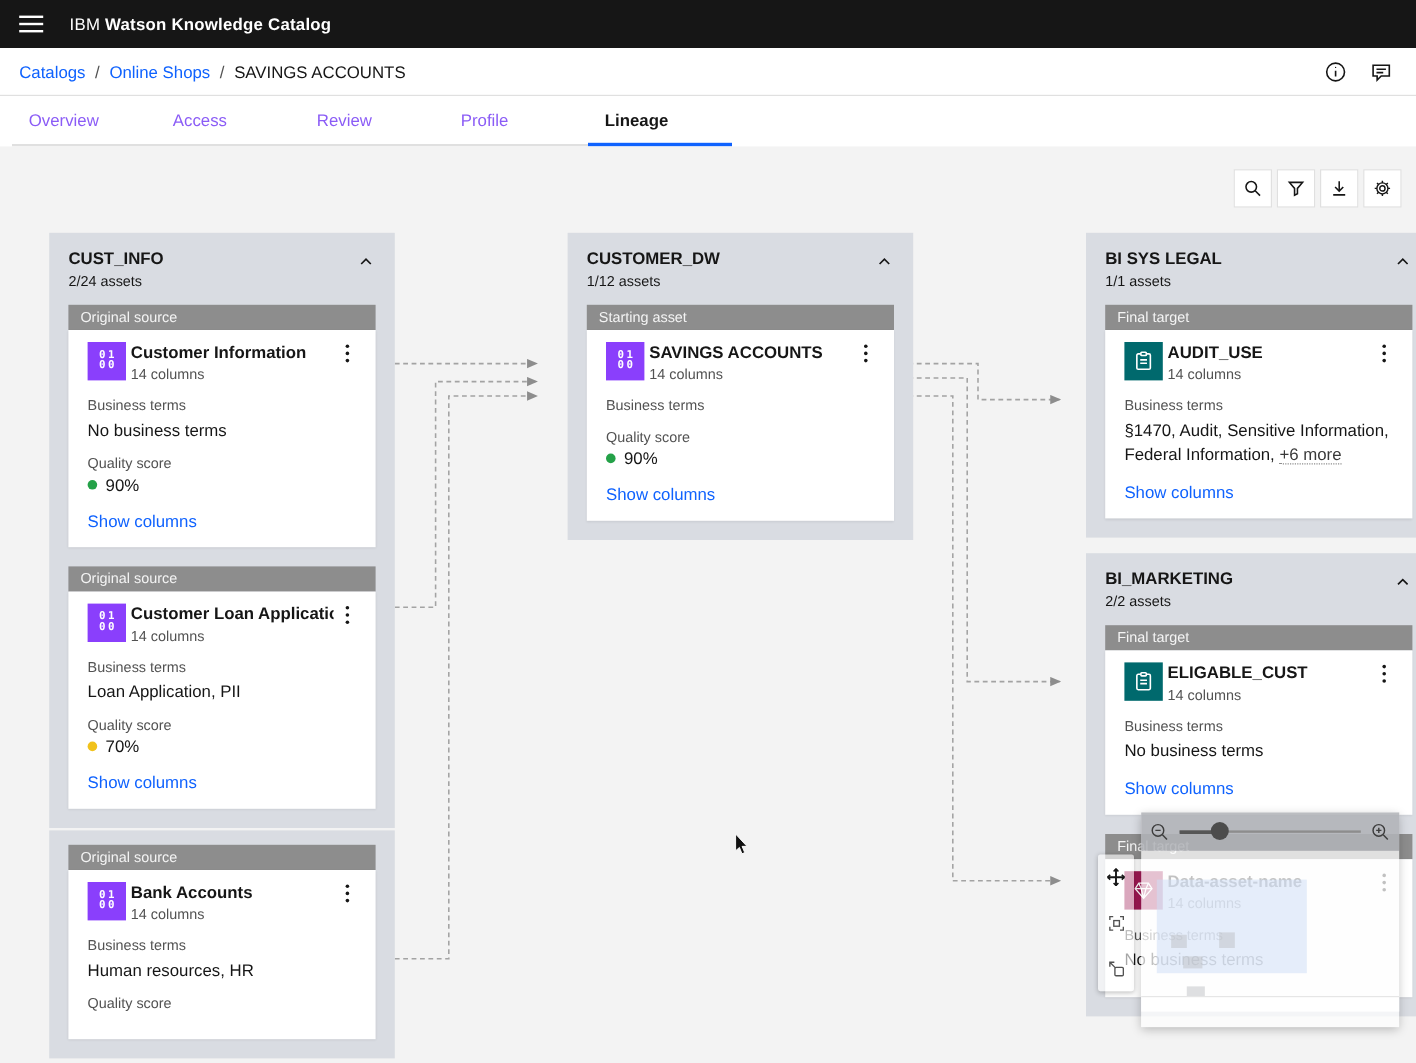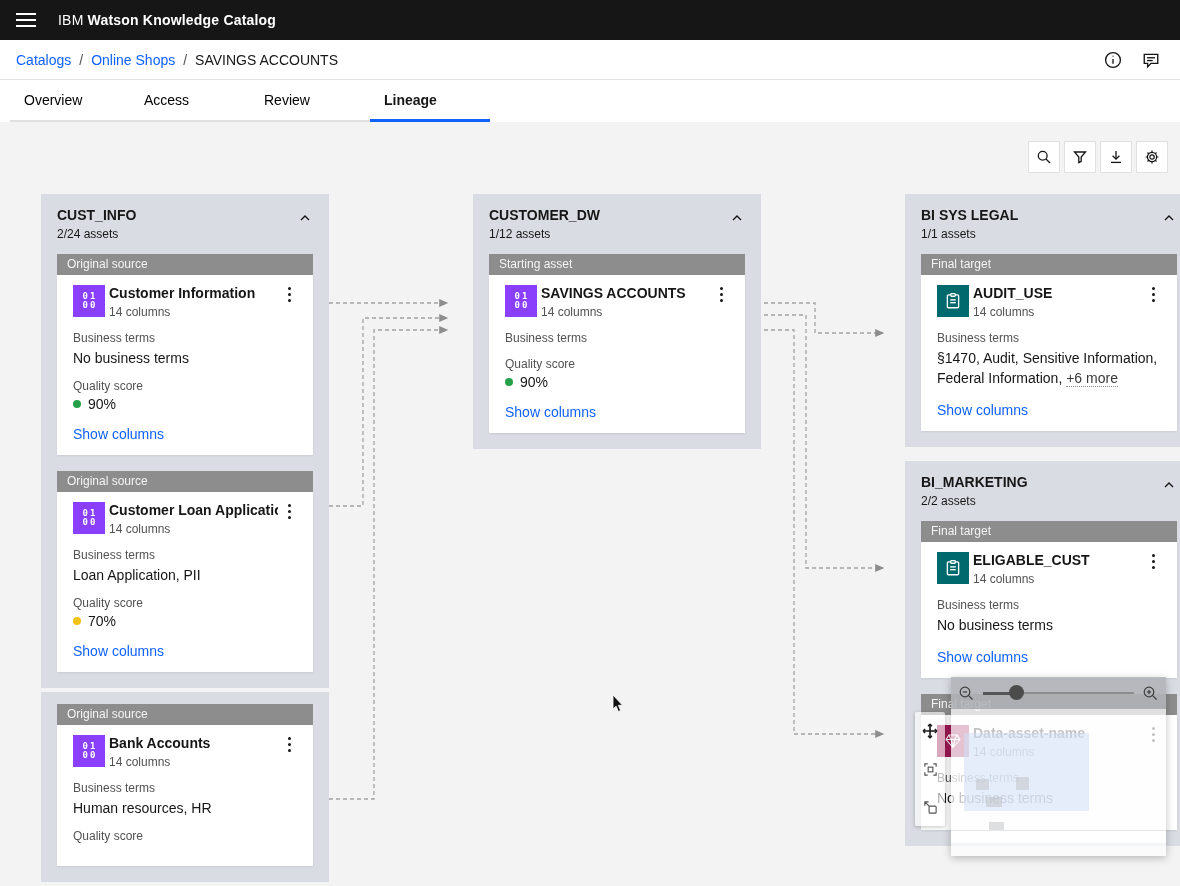--- a/index.html
+++ b/index.html
@@ -17,21 +17,21 @@
   .crumb-row { height:40px; background:#fff; border-bottom:1px solid #e0e0e0; display:flex; align-items:center; padding:0 16px; }
   .crumbs { display:flex; align-items:center; gap:8px; font-size:14px; }
   .crumb-link { color:#0f62fe; cursor:pointer; text-decoration:none; }
   .crumb-sep { color:#525252; }
   .crumb-current { color:#161616; }
   .crumb-actions { margin-left:auto; display:flex; align-items:center; gap:20px; padding-right:4px; }
   .hdr-ic { width:18px; height:18px; display:block; cursor:pointer; }
 
   
   .tab-row { height:42px; background:#fff; display:flex; align-items:stretch; padding-left:10px; }
-  .tab { width:120px; display:flex; align-items:center; padding-left:14px; font-size:14px; color:#000000;
+  .tab { width:120px; display:flex; align-items:center; padding-left:14px; font-size:14px; color:#8b5cf6;
          border-bottom:2px solid #e0e0e0; cursor:pointer; }
   .tab.active { font-weight:700; color:#161616; border-bottom:3px solid #0f62fe; }
 
   
   .canvas { position:relative; width:1180px; height:764px; background:#f3f3f3; overflow:hidden; }
   .lineage-toolbar { position:absolute; top:19px; left:1028px; display:flex; gap:4px; }
   .tool-btn { width:32px; height:32px; background:#fff; border:1px solid #e0e0e0; display:flex; align-items:center; justify-content:center; cursor:pointer; }
   .tool-btn svg { width:16px; height:16px; }
 
   svg.wires { position:absolute; left:0; top:0; pointer-events:none; }
@@ -118,20 +118,21 @@
         <line x1="4.5" y1="6" x2="11.5" y2="6"></line>
         <line x1="4.5" y1="8.5" x2="9.5" y2="8.5"></line>
     </svg>
   </div>
 </div>
 
 <div class="tab-row">
   <div class="tab">Overview</div>
   <div class="tab">Access</div>
   <div class="tab">Review</div>
+  <div class="tab">Profile</div>
   <div class="tab active">Lineage</div>
 </div>
 
 <div class="canvas">
 
   <svg class="wires" width="1180" height="764">
     <defs>
       <marker id="arr" markerWidth="8" markerHeight="8" refX="6" refY="3" orient="auto">
         <path d="M0,0 L7,3 L0,6 Z" fill="#8d8d8d"></path>
       </marker>

